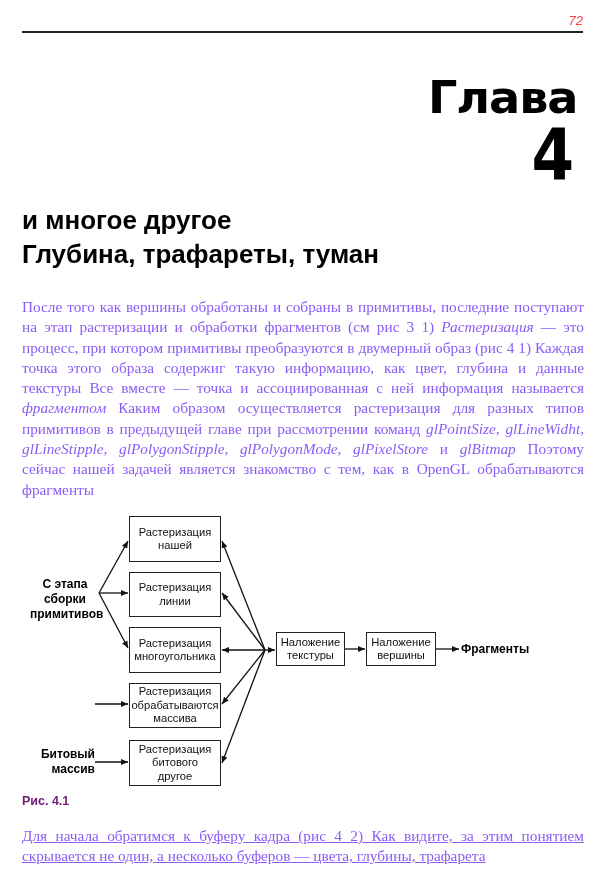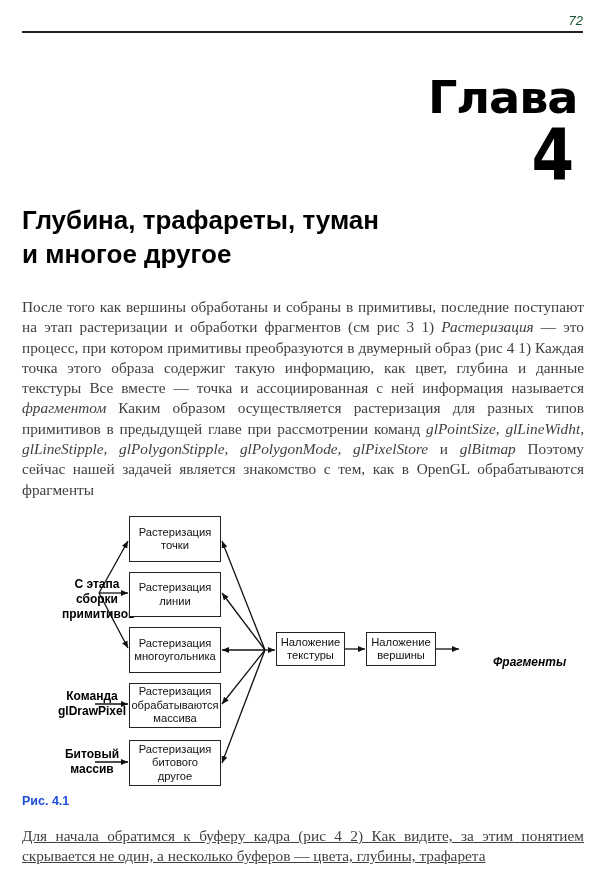--- a/index.html
+++ b/index.html
@@ -1,43 +1,43 @@
 <!DOCTYPE html>
 <html><head>
   <meta charset="utf-8">
   <style>
     html, body { margin: 0; padding: 0; background: #ffffff; }
     body { width: 600px; height: 877px; position: relative; overflow: hidden; color: #111; }
-    .page-number { position: absolute; right: 17px; top: 13px; font-family: "Liberation Sans", sans-serif; font-style: italic; font-size: 13px; color: #14532d; }
+    .page-number { position: absolute; right: 17px; top: 13px; font-family: "Liberation Sans", sans-serif; font-style: italic; font-size: 13px; color: #ef4444; }
     .header-rule { position: absolute; left: 22px; top: 31px; width: 561px; height: 2px; background: #222; }
     .chapter-label { position: absolute; right: 23px; top: 76px; font-family: "DejaVu Sans", sans-serif; font-weight: 900; font-size: 44px; letter-spacing: -1px; line-height: 1; transform: scaleX(1.05); transform-origin: right; color: #000; }
     .chapter-number { position: absolute; right: 26px; top: 118px; font-family: "DejaVu Sans", sans-serif; font-weight: 900; font-size: 72px; line-height: 1; transform: scaleX(0.85); transform-origin: right; color: #000; }
     .chapter-title { position: absolute; left: 22px; top: 203px; width: 560px; font-family: "Liberation Sans", sans-serif; font-weight: bold; font-size: 26px; line-height: 34px; color: #000; }
-    .body-text { position: absolute; left: 22px; width: 562px; font-family: "Liberation Serif", serif; font-size: 15.3px; line-height: 20.3px; text-align: justify; color: #404040; }
+    .body-text { position: absolute; left: 22px; width: 562px; font-family: "Liberation Serif", serif; font-size: 15.3px; line-height: 20.3px; text-align: justify; color: #8b5cf6; }
     .body-text em { font-style: italic; }
     .p1 { top: 297px; }
     .p2 { top: 826px; text-decoration: underline; }
     .diagram { position: absolute; left: 0; top: 500px; width: 600px; height: 300px; }
-    .dlabel { position: absolute; font-family: "Liberation Sans", sans-serif; font-weight: bold; font-size: 12px; line-height: 15px; text-align: center; color: #000; margin-left: 32px; }
+    .dlabel { position: absolute; font-family: "Liberation Sans", sans-serif; font-weight: bold; font-size: 12px; line-height: 15px; text-align: center; color: #000; }
     .dbox { position: absolute; border: 1.3px solid #222; background: #fff; box-sizing: border-box; font-family: "Liberation Sans", sans-serif; font-size: 11.2px; line-height: 13.5px; text-align: center; display: flex; flex-direction: column; justify-content: center; color: #111; }
-    .fig-caption { position: absolute; left: 22px; top: 794px; font-family: "Liberation Sans", sans-serif; font-weight: bold; font-size: 12.5px; color: #1d4ed8; }
+    .fig-caption { position: absolute; left: 22px; top: 794px; font-family: "Liberation Sans", sans-serif; font-weight: bold; font-size: 12.5px; color: #701a75; }
     svg.arrows { position: absolute; left: 0; top: 0; }
   </style>
 </head>
 <body>
 
 <div class="page-number">72</div>
 <div class="header-rule"></div>
 
 <div class="chapter-label">Глава</div>
 <div class="chapter-number">4</div>
 
 <div class="chapter-title">
+  <div>и многое другое</div>
   <div>Глубина, трафареты, туман</div>
-  <div>и многое другое</div>
 </div>
 
 <div class="body-text p1"><span>После того как вершины обработаны и собраны в примитивы, последние поступают на этап растеризации и обработки фрагментов (см рис 3 1) </span><em>Растеризация</em><span> — это процесс, при котором примитивы преобразуются в двумерный образ (рис 4 1) Каждая точка этого образа содержиг такую информацию, как цвет, глубина и данные текстуры Все вместе — точка и ассоциированная с ней информация называется </span><em>фрагментом</em><span> Каким образом осуществляется растеризация для разных типов примитивов в предыдущей главе при рассмотрении команд </span><em>glPointSize,</em> <em>glLineWidht,</em> <em>glLineStipple,</em> <em>glPolygonStipple,</em> <em>glPolygonMode,</em> <em>glPixelStore</em><span> и </span><em>glBitmap</em><span> Поэтому сейчас нашей задачей является знакомство с тем, как в OpenGL обрабатываются фрагменты</span></div>
 
 <div class="diagram">
   <svg class="arrows" width="600" height="300" viewBox="0 0 600 300">
     <defs>
       <marker id="ah" markerWidth="8" markerHeight="8" refX="7" refY="4" orient="auto" markerUnits="userSpaceOnUse">
         <path d="M0,1 L7,4 L0,7 Z" fill="#111"></path>
       </marker>
@@ -64,32 +64,28 @@
 
       <line x1="435" y1="149" x2="459" y2="149" marker-end="url(#ah)"></line>
     </g>
   </svg>
 
   <div class="dlabel" style="left:30px; top:77px; width:70px;">
     <div>С этапа</div>
     <div>сборки</div>
     <div>примитивов</div>
   </div>
-  <div class="dlabel" style="left:20px; top:189px; width:80px;">
-    <div>Команда</div>
-    <div>glDrawPixel</div>
-  </div>
-  <div class="dlabel" style="left:25px; top:247px; width:70px;">
+  <div class="dlabel" style="left:25px; top:247px; width:70px;text-align:right;">
     <div>Битовый</div>
     <div>массив</div>
   </div>
 
   <div class="dbox" style="left:129px; top:16px; width:92px; height:46px;">
     <div>Растеризация</div>
-    <div>точки</div>
+    <div>нашей</div>
   </div>
   <div class="dbox" style="left:129px; top:72px; width:92px; height:45px;">
     <div>Растеризация</div>
     <div>линии</div>
   </div>
   <div class="dbox" style="left:129px; top:127px; width:92px; height:46px;">
     <div>Растеризация</div>
     <div>многоугольника</div>
   </div>
   <div class="dbox" style="left:129px; top:183px; width:92px; height:45px;">
@@ -105,18 +101,18 @@
 
   <div class="dbox" style="left:276px; top:132px; width:69px; height:34px;">
     <div>Наложение</div>
     <div>текстуры</div>
   </div>
   <div class="dbox" style="left:366px; top:132px; width:70px; height:34px;">
     <div>Наложение</div>
     <div>вершины</div>
   </div>
 
-  <div class="dlabel" style="left:461px; top:155px;font-style:italic;">Фрагменты</div>
+  <div class="dlabel" style="left:461px; top:142px;">Фрагменты</div>
 </div>
 
 <div class="fig-caption">Рис. 4.1</div>
 
 <div class="body-text p2">Для начала обратимся к буферу кадра (рис 4 2) Как видите, за этим понятием скрывается не один, а несколько буферов — цвета, глубины, трафарета</div>
 
 </body></html>

